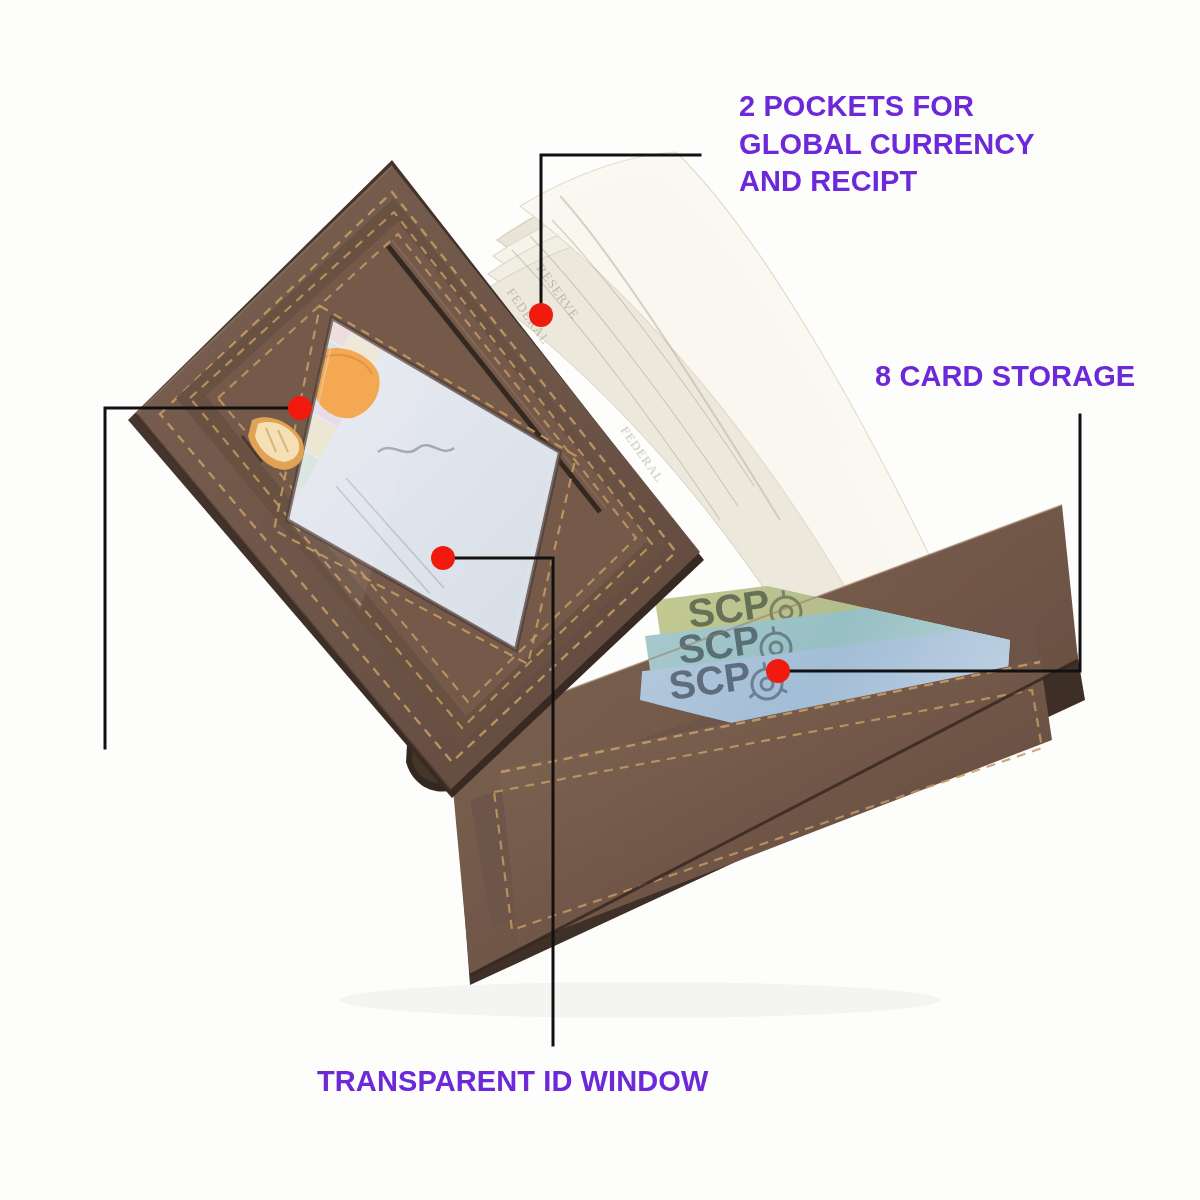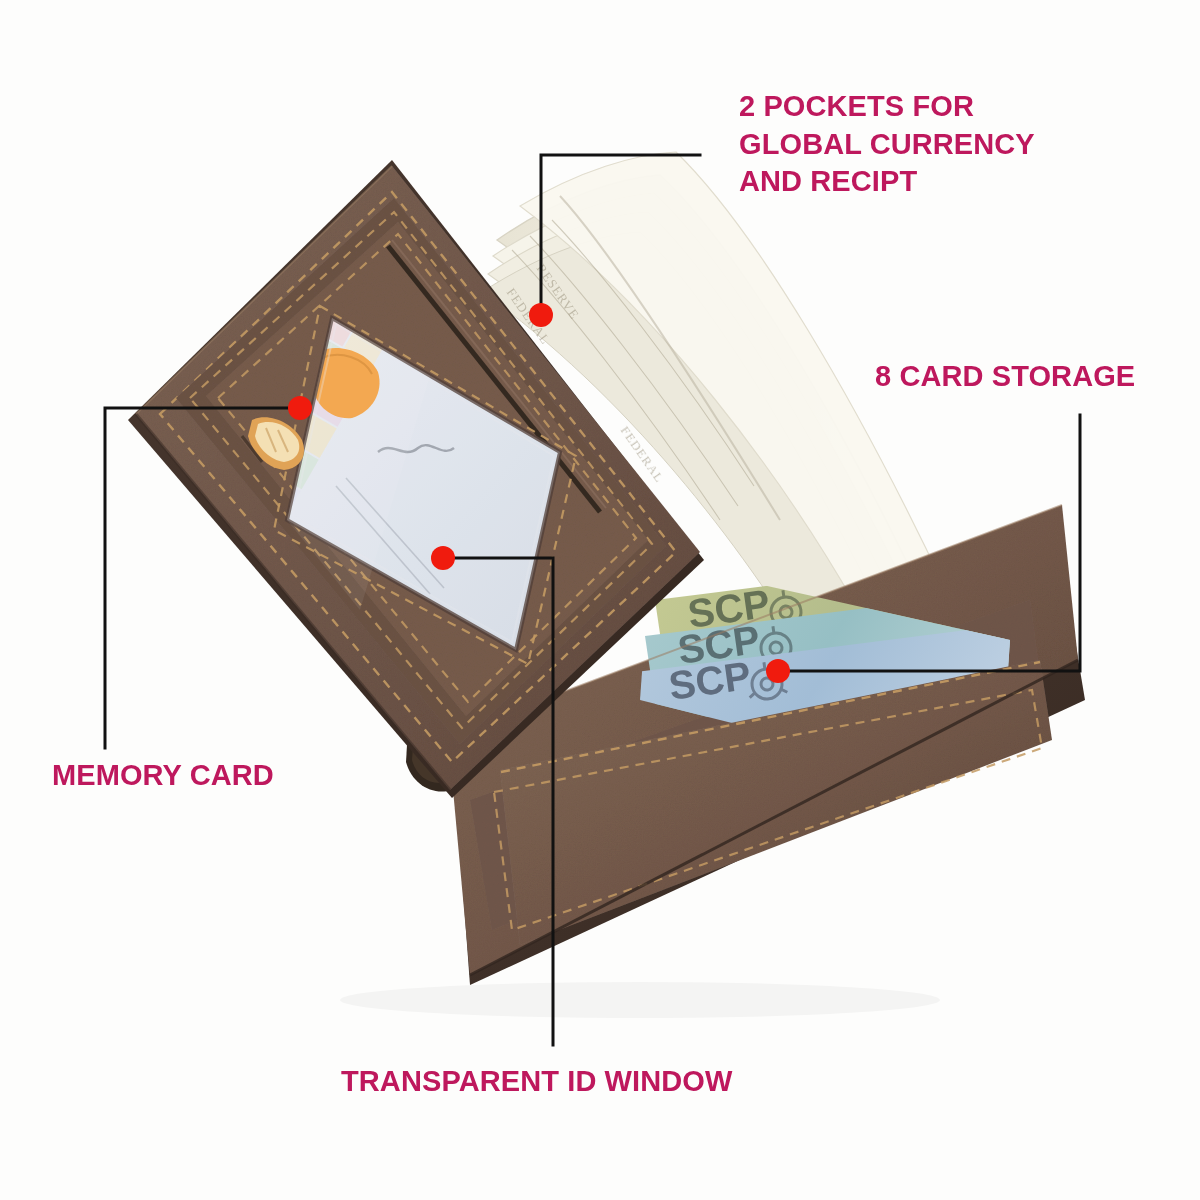--- a/index.html
+++ b/index.html
@@ -9,32 +9,32 @@
     font-family:"Liberation Sans", sans-serif;
     overflow:hidden;
     position:relative;
   }
   #stage{position:absolute;inset:0;width:1200px;height:1200px;}
   .layer{position:absolute;inset:0;width:1200px;height:1200px;}
 
   
   .callout-label{
     position:absolute;
-    color:#be185d;
+    color:#6d28d9;
     font-weight:bold;
     font-size:29px;
     line-height:1.30;
     letter-spacing:.1px;
     white-space:pre-line;
     font-family:"Liberation Sans", sans-serif;
   }
   #lbl-currency{left:739px;top:88px;}
   #lbl-cards{left:875px;top:358px;}
   #lbl-memory{left:52px;top:757px;}
-  #lbl-idwindow{left:317px;top:1063px;margin-left:24px;}
+  #lbl-idwindow{left:317px;top:1063px;}
 </style>
 </head>
 <body>
 
 <div id="stage">
 
   <svg class="layer" viewBox="0 0 1200 1200">
     <defs>
       <linearGradient id="gLeatherL" x1="0" y1="0" x2="1" y2="1">
         <stop offset="0%" stop-color="#7d6354"></stop>
@@ -294,17 +294,16 @@
       <circle cx="443" cy="558" r="12" fill="#f01b0e"></circle>
     </g>
   </svg>
 
   <div class="callout-label" id="lbl-currency">2 POCKETS FOR
 GLOBAL CURRENCY
 AND RECIPT</div>
 
   <div class="callout-label" id="lbl-cards">8 CARD STORAGE</div>
 
-  <div class="callout-label" id="lbl-memory">MEMORY CARD</div>
 
   <div class="callout-label" id="lbl-idwindow">TRANSPARENT ID WINDOW</div>
 
 </div>
 
 </body></html>

